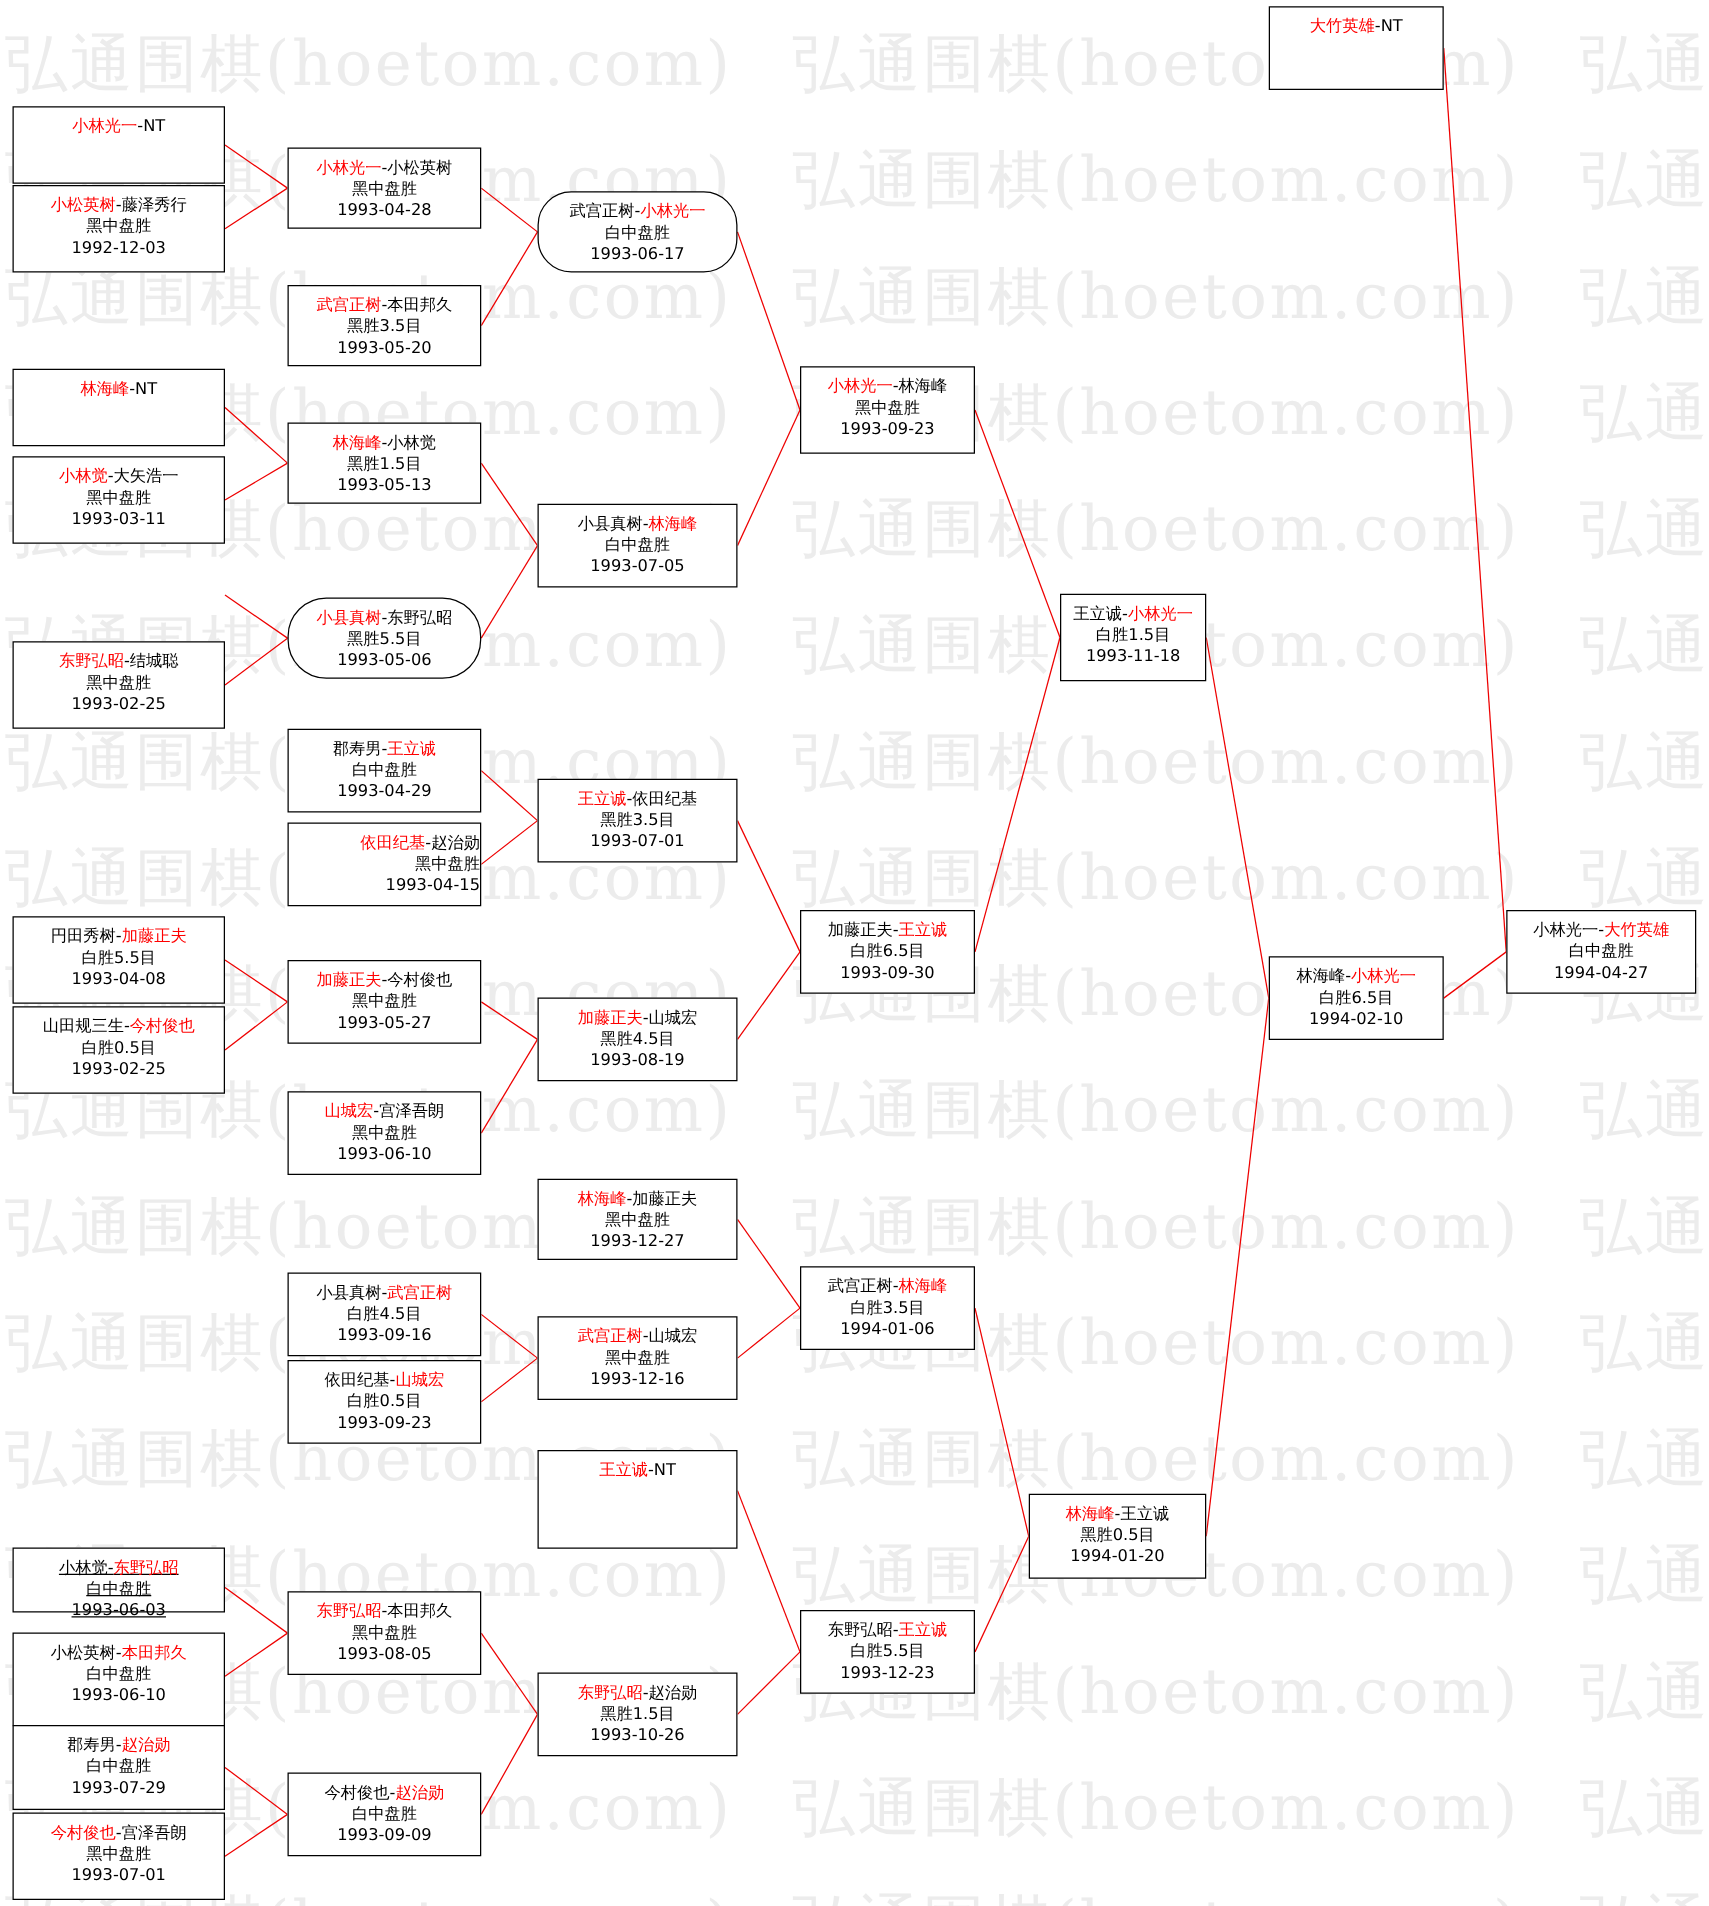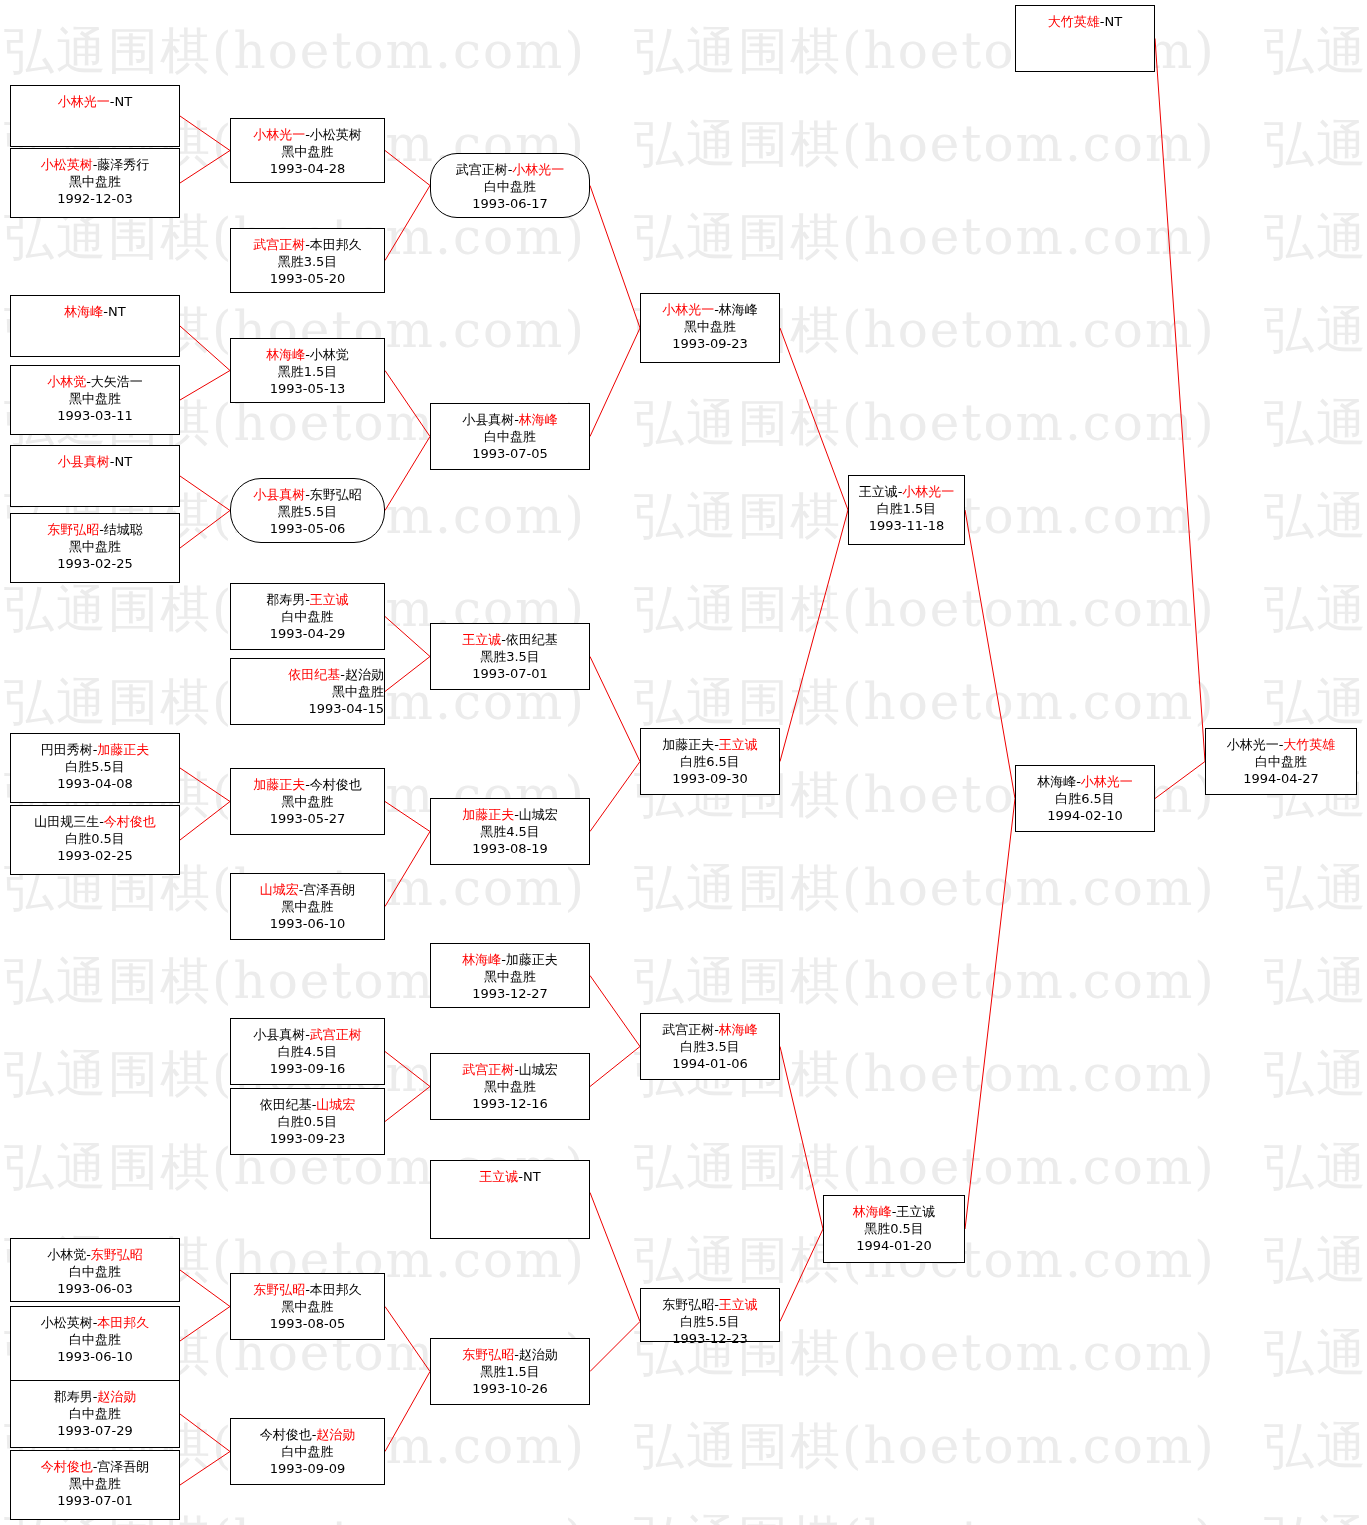--- a/index.html
+++ b/index.html
@@ -115,41 +115,36 @@
       <div class="match-box" style="left: 10px; top: 295px; width: 170px; height: 62px;">
         <div class="mline"><span></span><span class="win">林海峰</span><span>-NT</span></div>
         <div class="mline"></div>
         <div class="mline"></div>
       </div>
       <div class="match-box" style="left: 10px; top: 365px; width: 170px; height: 70px;">
         <div class="mline"><span></span><span class="win">小林觉</span><span>-大矢浩一</span></div>
         <div class="mline">黑中盘胜</div>
         <div class="mline">1993-03-11</div>
       </div>
-      <div class="match-box" style="left: 10px; top: 445px; width: 170px; height: 62px;">
-        <div class="mline"><span></span><span class="win">小县真树</span><span>-NT</span></div>
-        <div class="mline"></div>
-        <div class="mline"></div>
-      </div>
       <div class="match-box" style="left: 10px; top: 513px; width: 170px; height: 70px;">
         <div class="mline"><span></span><span class="win">东野弘昭</span><span>-结城聪</span></div>
         <div class="mline">黑中盘胜</div>
         <div class="mline">1993-02-25</div>
       </div>
       <div class="match-box" style="left: 10px; top: 733px; width: 170px; height: 70px;">
         <div class="mline"><span>円田秀树-</span><span class="win">加藤正夫</span><span></span></div>
         <div class="mline">白胜5.5目</div>
         <div class="mline">1993-04-08</div>
       </div>
       <div class="match-box" style="left: 10px; top: 805px; width: 170px; height: 70px;">
         <div class="mline"><span>山田规三生-</span><span class="win">今村俊也</span><span></span></div>
         <div class="mline">白胜0.5目</div>
         <div class="mline">1993-02-25</div>
       </div>
-      <div class="match-box" style="left: 10px; top: 1238px; width: 170px; height: 64px;">
+      <div class="match-box" style="left: 10px; top: 1238px; width: 170px; height: 52px; text-decoration: underline;">
         <div class="mline"><span>小林觉-</span><span class="win">东野弘昭</span><span></span></div>
         <div class="mline">白中盘胜</div>
         <div class="mline">1993-06-03</div>
       </div>
       <div class="match-box" style="left: 10px; top: 1306px; width: 170px; height: 75px;">
         <div class="mline"><span>小松英树-</span><span class="win">本田邦久</span><span></span></div>
         <div class="mline">白中盘胜</div>
         <div class="mline">1993-06-10</div>
       </div>
       <div class="match-box" style="left: 10px; top: 1380px; width: 170px; height: 68px;">
@@ -270,21 +265,21 @@
       <div class="match-box" style="left: 640px; top: 728px; width: 140px; height: 67px;">
         <div class="mline"><span>加藤正夫-</span><span class="win">王立诚</span><span></span></div>
         <div class="mline">白胜6.5目</div>
         <div class="mline">1993-09-30</div>
       </div>
       <div class="match-box" style="left: 640px; top: 1013px; width: 140px; height: 67px;">
         <div class="mline"><span>武宫正树-</span><span class="win">林海峰</span><span></span></div>
         <div class="mline">白胜3.5目</div>
         <div class="mline">1994-01-06</div>
       </div>
-      <div class="match-box" style="left: 640px; top: 1288px; width: 140px; height: 54px;">
+      <div class="match-box" style="left: 640px; top: 1288px; width: 140px; height: 67px;">
         <div class="mline"><span>东野弘昭-</span><span class="win">王立诚</span><span></span></div>
         <div class="mline">白胜5.5目</div>
         <div class="mline">1993-12-23</div>
       </div>
       <div class="match-box" style="left: 848px; top: 475px; width: 117px; height: 70px;">
         <div class="mline"><span>王立诚-</span><span class="win">小林光一</span><span></span></div>
         <div class="mline">白胜1.5目</div>
         <div class="mline">1993-11-18</div>
       </div>
       <div class="match-box" style="left: 823px; top: 1195px; width: 142px; height: 68px;">

